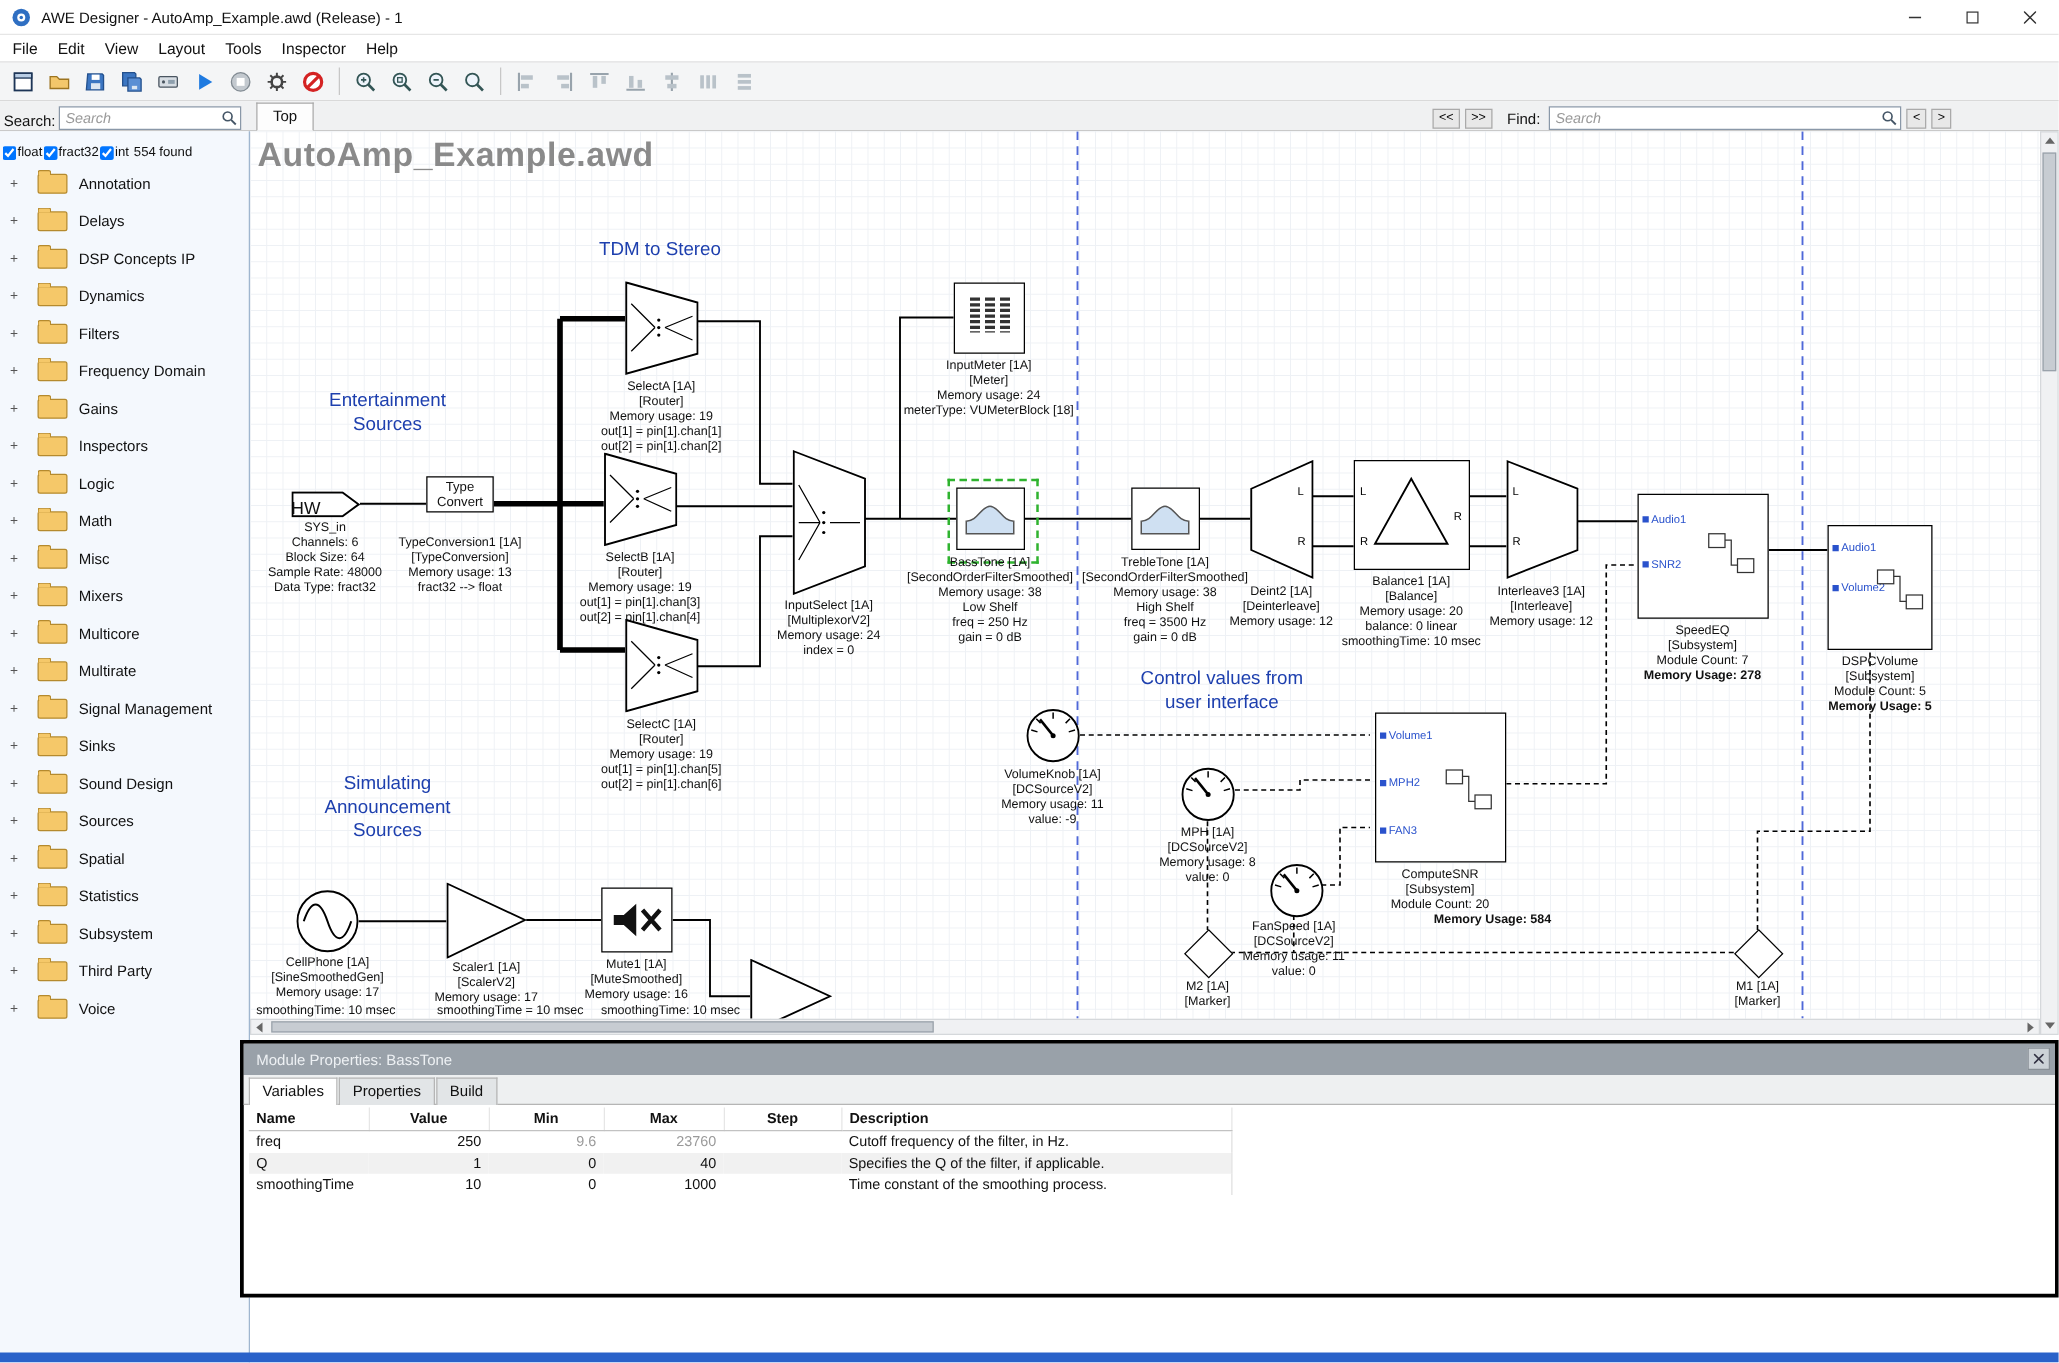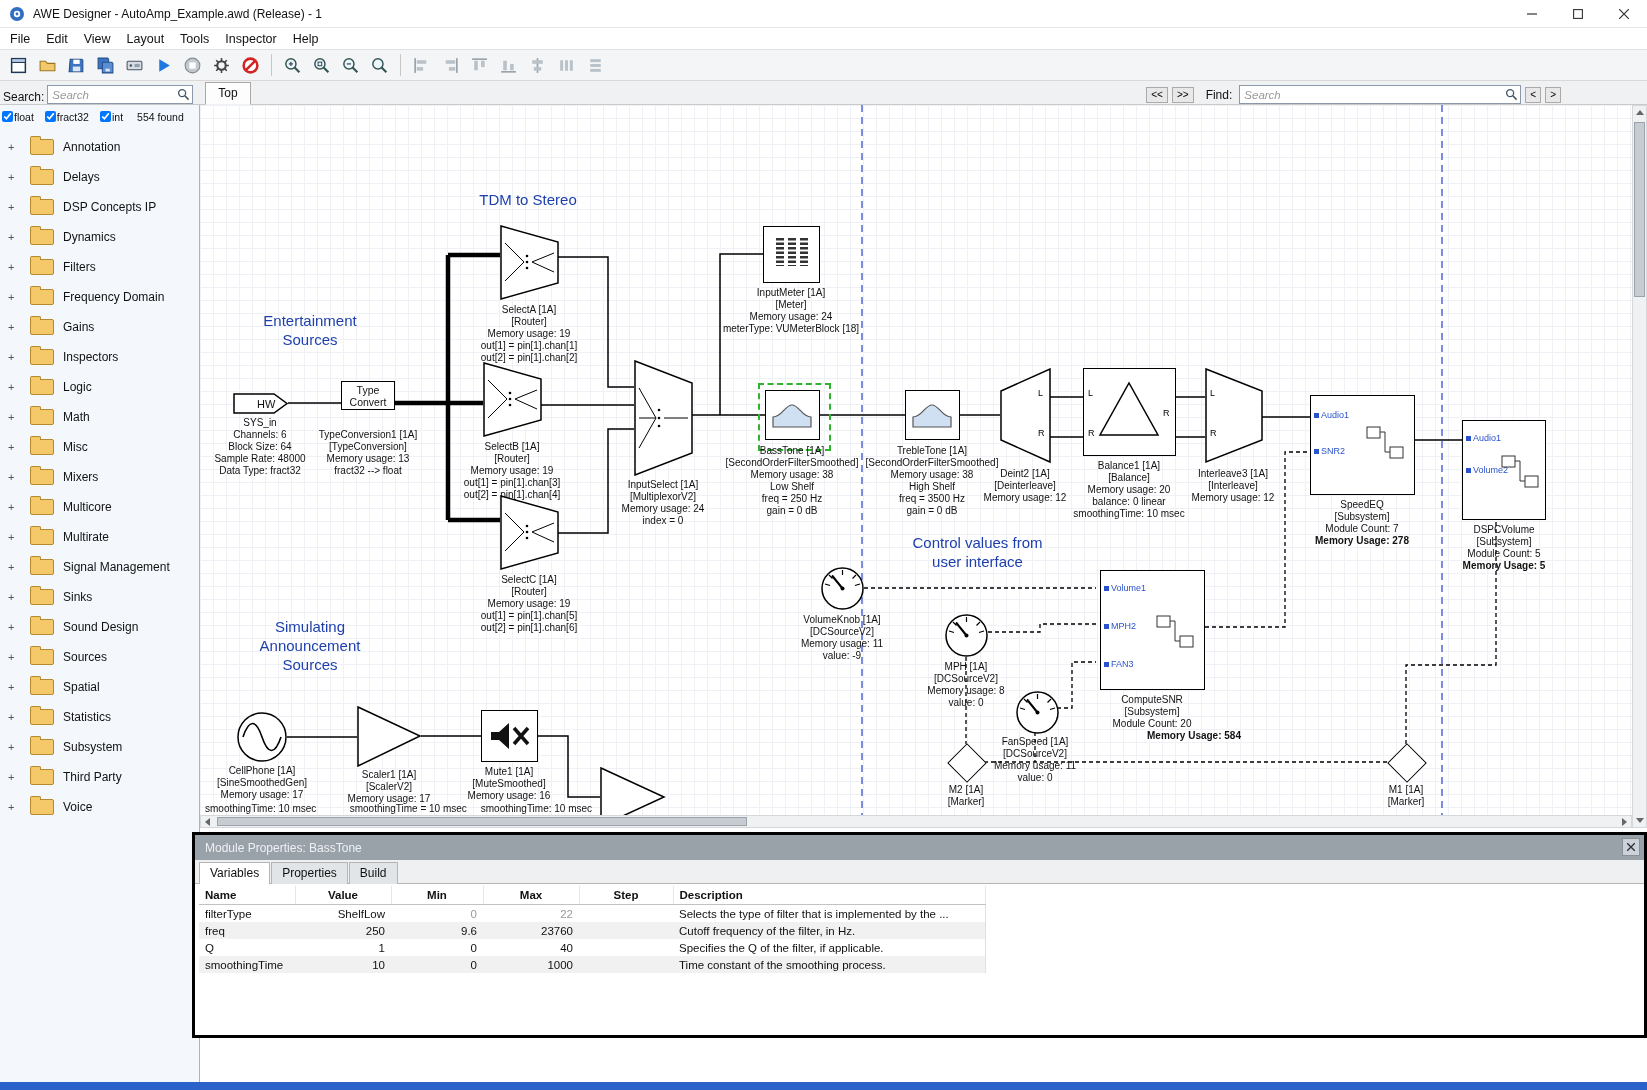--- a/index.html
+++ b/index.html
@@ -25,21 +25,21 @@
   .search-label{margin-left:3px;}
   .inwrap{position:relative;margin-left:3px;}
   input.txt{height:17px;border:1px solid #8a98a8;font-size:11.5px;padding:0 18px 0 4px;background:#fff;box-sizing:content-box;}
   input.txt::placeholder{color:#999;font-style:italic;}
   .inwrap svg.mag{position:absolute;right:3px;top:3px;width:13px;height:13px;}
   .top-tab{margin-left:12px;background:#fdfdfd;border:1px solid #a8a8a8;border-bottom:1px solid #f0f1f2;padding:3px 12px 4px;position:relative;top:1px;}
   .sub-right{margin-left:auto;display:flex;align-items:center;gap:4px;margin-right:86px;}
   .nav-btn{font-size:10px;line-height:12px;padding:1px 4px;background:#e8e8e8;border:1px solid #aaa;}
   
   .sidebar{position:absolute;left:0;top:105px;width:200px;height:985px;background:#f4f8fd;border-right:1px solid #9fb6cf;box-sizing:border-box;}
-  .filters-row{display:flex;align-items:center;height:23px;font-size:10.5px;padding-left:2px;gap:11px;}
+  .filters-row{display:flex;align-items:flex-end;height:23px;font-size:10.5px;padding-left:2px;gap:1px;}
   .filt{display:flex;align-items:center;gap:1px;}
   .filt input{width:11px;height:11px;margin:0;}
   .found{margin-left:3px;}
   .tree{list-style:none;margin:4px 0 0;padding:0;font-size:12px;}
   .tree-item{display:flex;align-items:center;height:30px;padding-left:8px;}
   .expander{width:12px;color:#555;font-size:11px;}
   .folder{width:22px;height:14px;background:#f5c869;border:1px solid #b58a2e;border-radius:2px;margin:0 9px 0 10px;position:relative;flex:none;}
   .folder::before{content:"";position:absolute;top:-4px;left:-1px;width:9px;height:3px;background:#f5c869;border:1px solid #b58a2e;border-bottom:none;border-radius:2px 2px 0 0;}
   
   .canvas{position:absolute;left:200px;top:105px;width:1432px;height:710px;background:#fff;overflow:hidden;
@@ -54,21 +54,21 @@
   .wires .page{stroke:#4f68d8;stroke-width:1.5;fill:none;stroke-dasharray:7 5;}
   .blk{position:absolute;}
   .box{position:absolute;border:1.5px solid #000;background:#fff;box-sizing:border-box;}
   .caption{position:absolute;width:170px;font-size:10px;line-height:12px;text-align:center;white-space:pre-line;}
   .caption.bold{font-weight:bold;}
   .pin{position:absolute;font-size:9px;color:#2a52cc;display:flex;align-items:center;gap:2px;}
   .pin::before{content:"";width:5px;height:5px;background:#2a52cc;display:inline-block;}
   .rl{position:absolute;font-size:9px;color:#000;}
   .sel-frame{position:absolute;border:2px dashed #2fb32f;}
   .diamond{position:absolute;width:26px;height:26px;border:1.5px solid #000;background:#fff;transform:rotate(45deg);}
-  .hwtag{position:absolute;left:24px;top:5px;font-size:11px;text-align:right;}
+  .hwtag{position:absolute;left:0;top:5px;font-size:14px;text-align:right;}
   .cv-center{position:absolute;inset:0;display:flex;align-items:center;justify-content:center;text-align:center;font-size:10.5px;line-height:12px;white-space:pre-line;}
   .clipfrag{position:absolute;left:5px;top:698px;font-size:10px;white-space:pre;}
   
   .hscroll{position:absolute;left:200px;top:815px;width:1432px;height:13px;background:#f0f1f3;border:1px solid #d5d8db;box-sizing:border-box;}
   .hthumb{position:absolute;left:16px;top:1px;width:530px;height:9px;background:#c7ccd2;border:1px solid #9aa2ab;box-sizing:border-box;}
   .vscroll{position:absolute;left:1632px;top:105px;width:15px;height:723px;background:#f0f1f3;border:1px solid #d5d8db;box-sizing:border-box;}
   .vthumb{position:absolute;left:1px;top:16px;width:11px;height:175px;background:#c7ccd2;border:1px solid #9aa2ab;box-sizing:border-box;}
   .sa{position:absolute;width:0;height:0;}
   .sa-l{left:4px;top:2px;border:4px solid transparent;border-left:none;border-right:5px solid #666;}
   .sa-r{right:4px;top:2px;border:4px solid transparent;border-right:none;border-left:5px solid #666;}
@@ -475,20 +475,21 @@
     <path class="d" d="M664 483 H896"></path>
     <path class="d" d="M788 527 H840 V519 H896"></path>
     <path class="d" d="M857 603 H872 V557 H896"></path>
     <path class="d" d="M1005 522 H1085 V347 H1110"></path>
     <path class="d" d="M766 552 V639"></path>
     <path class="d" d="M784 657 H1188"></path>
     <path class="d" d="M835 627 V657"></path>
     <path class="d" d="M1206 639 V560 H1296 V416"></path>
   </svg>
 
+  <div class="canvas-title">AutoAmp_Example.awd</div>
 
   <div class="canvas-label" style="left:248px;top:85px;width:160px">TDM to Stereo</div>
   <div class="canvas-label" style="left:30px;top:206px;width:160px">Entertainment
 Sources</div>
   <div class="canvas-label" style="left:695px;top:428px;width:165px">Control values from
 user interface</div>
   <div class="canvas-label" style="left:30px;top:512px;width:160px">Simulating
 Announcement
 Sources</div>
 
@@ -809,28 +810,20 @@
         <th class="lft">Name</th>
         <th>Value</th>
         <th>Min</th>
         <th>Max</th>
         <th>Step</th>
         <th class="lft">Description</th>
       </tr>
     </thead>
     <tbody>
 
-        <tr>
-          <td class="c-name">filterType</td>
-          <td class="c-val">ShelfLow</td>
-          <td class="c-min">0</td>
-          <td class="c-max">22</td>
-          <td class="c-step"></td>
-          <td class="c-desc">Selects the type of filter that is implemented by the ...</td>
-        </tr>
 
         <tr>
           <td class="c-name">freq</td>
           <td class="c-val">250</td>
           <td class="c-min">9.6</td>
           <td class="c-max">23760</td>
           <td class="c-step"></td>
           <td class="c-desc">Cutoff frequency of the filter, in Hz.</td>
         </tr>
 

